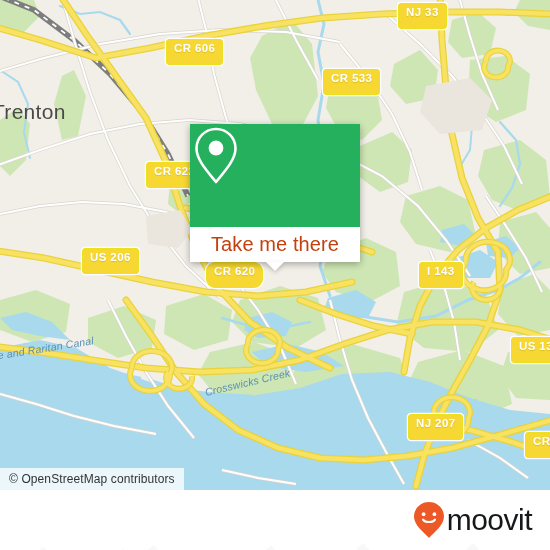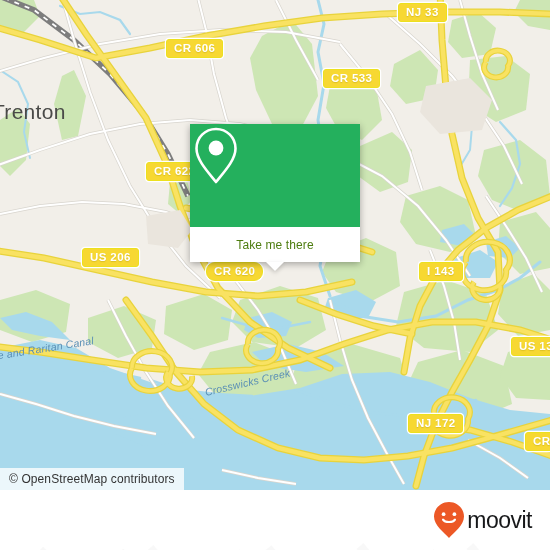--- a/index.html
+++ b/index.html
@@ -46,21 +46,21 @@
   
   .shield {
     position: absolute;
     background: #f7d832;
     border: 1.6px solid #ece01f;
     border-radius: 3px;
     color: #ffffff;
     font-size: 11.5px;
     font-weight: bold;
     letter-spacing: .4px;
-    padding: 2px 7px 3px 7px;
+    padding: 2px 7px 10px 7px;
     box-shadow: 0 0 0 1.2px #ffffff;
     white-space: nowrap;
     line-height: 12px;
     text-shadow: 0 1px 1px rgba(140,120,0,.25);
   }
 
   
   #popup {
     position: absolute;
     left: 190px;
@@ -77,22 +77,22 @@
     justify-content: center;
   }
   #popup-body {
     background: #ffffff;
     height: 35px;
     display: flex;
     align-items: center;
     justify-content: center;
   }
   #popup-label {
-    font-size: 12px;
-    color: #4d7c0f;
+    font-size: 20px;
+    color: #c2410c;
     letter-spacing: .1px;
   }
   #popup-arrow {
     position: absolute;
     left: 50%;
     bottom: -9px;
     margin-left: -9px;
     width: 0; height: 0;
     border-left: 9px solid transparent;
     border-right: 9px solid transparent;
@@ -139,21 +139,21 @@
   }
   #brand {
     position: absolute;
     right: 18px;
     top: 14px;
     display: flex;
     align-items: center;
     height: 32px;
   }
   #brand-word {
-    font-size: 23px;
+    font-size: 30px;
     color: #17181a;
     letter-spacing: -.5px;
     line-height: 30px;
     margin-left: 2px;
     font-weight: normal;
   }
 </style>
 </head>
 <body>
 
@@ -323,21 +323,21 @@
     <div class="map-label water-label" style="left:205px; top:386px; transform:rotate(-13deg); transform-origin:left center;">Crosswicks Creek</div>
 
     <div class="shield" style="left:398px; top:3px;">NJ 33</div>
     <div class="shield" style="left:166px; top:39px;">CR 606</div>
     <div class="shield" style="left:323px; top:69px;">CR 533</div>
     <div class="shield" style="left:146px; top:162px;">CR 622</div>
     <div class="shield" style="left:82px; top:248px;">US 206</div>
     <div class="shield" style="left:206px; top:262px;border-radius:9px;">CR 620</div>
     <div class="shield" style="left:419px; top:262px;">I 143</div>
     <div class="shield" style="left:511px; top:337px;">US 130</div>
-    <div class="shield" style="left:408px; top:414px;">NJ 172</div>
+    <div class="shield" style="left:408px; top:414px;">NJ 207</div>
     <div class="shield" style="left:525px; top:432px;">CR 5</div>
 
     <div id="popup">
       <div id="popup-head">
         <svg width="52" height="62" viewBox="0 0 52 62">
           <path d="M26 5 C15 5 6.5 13.5 6.5 24.5 C6.5 36 18 48 26 58 C34 48 45.5 36 45.5 24.5 C45.5 13.5 37 5 26 5 Z" fill="none" stroke="#ffffff" stroke-width="2.6" stroke-linejoin="round"></path>
           <circle cx="26" cy="24" r="7.4" fill="#ffffff"></circle>
         </svg>
       </div>
       <div id="popup-body">

